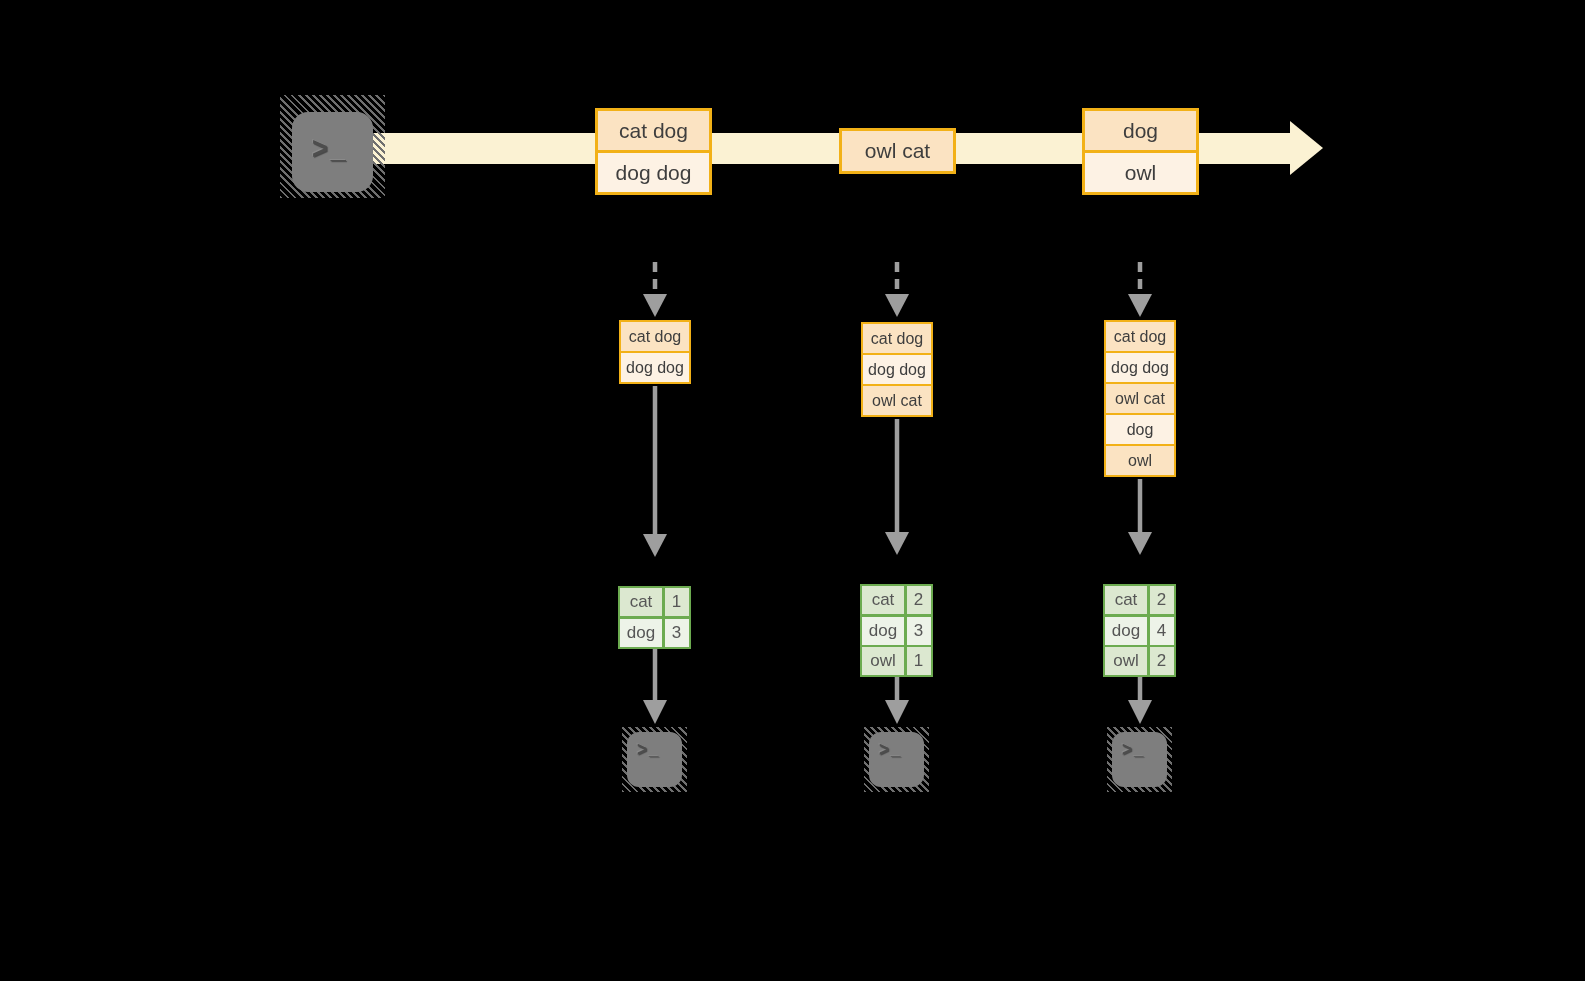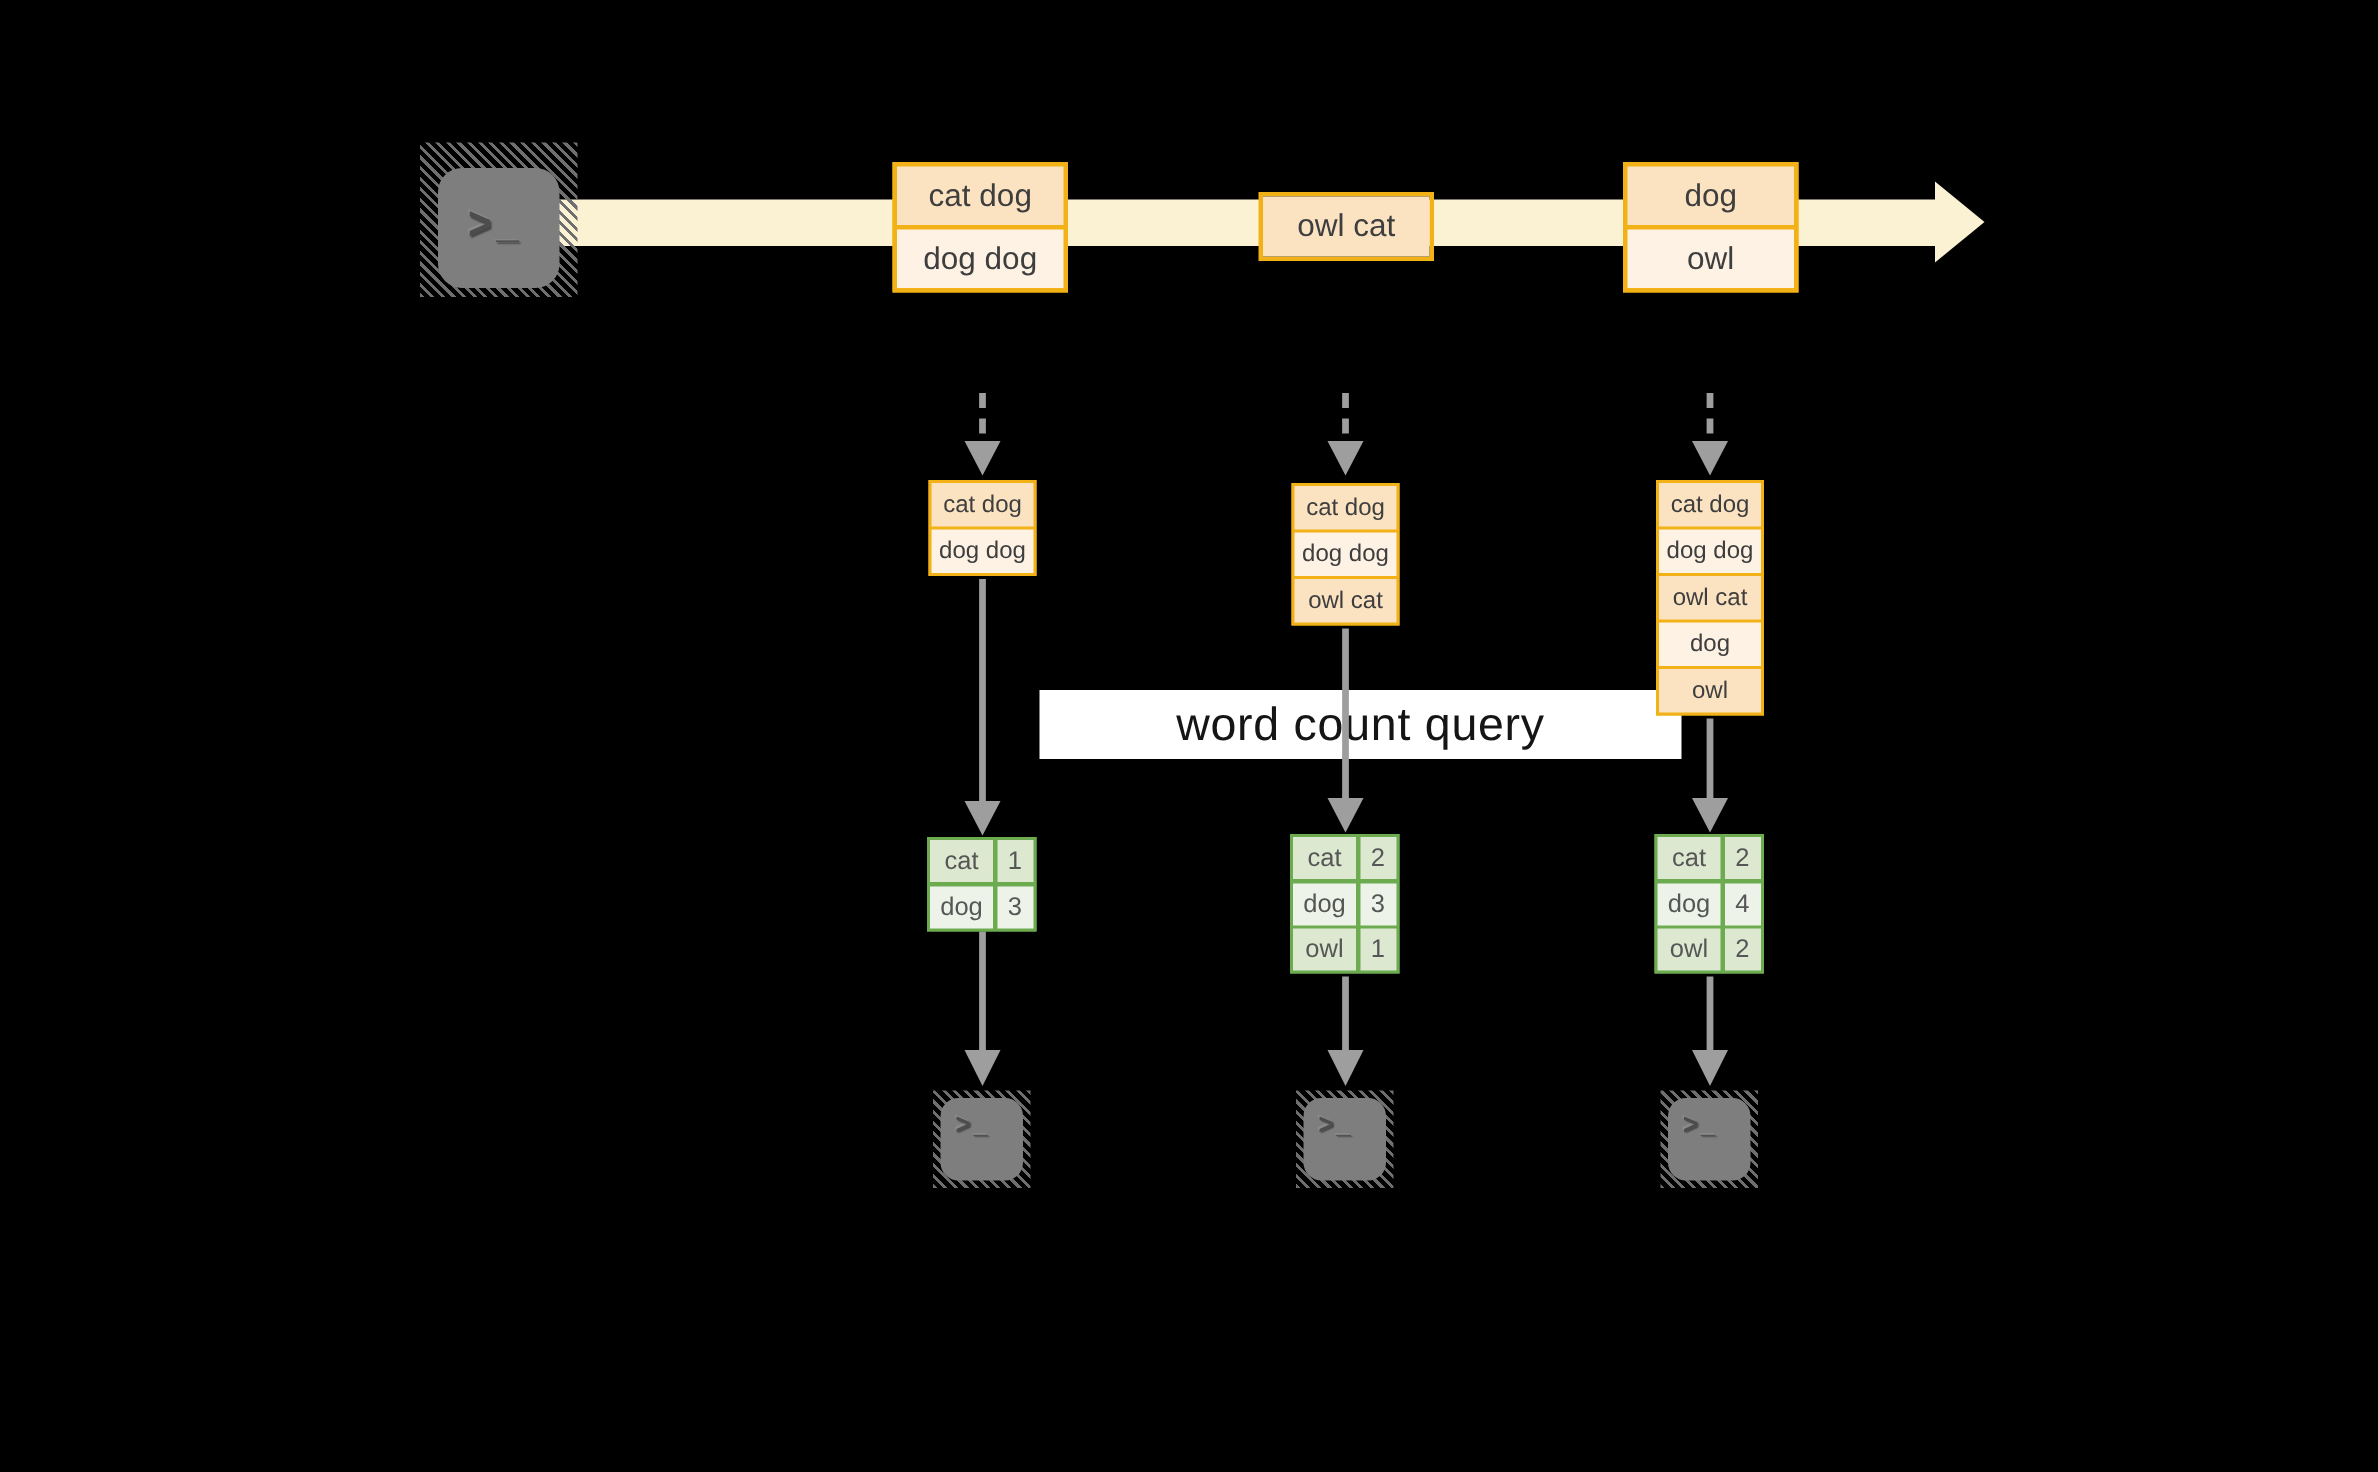--- a/index.html
+++ b/index.html
@@ -35,21 +35,21 @@
   .batch.b2 .row{height:40px;}
 
   
   .winstack{position:absolute;border:2px solid #F2B117;background:#F2B117;display:flex;flex-direction:column;gap:2px;z-index:7;}
   .winstack .row{width:68px;height:29px;display:flex;align-items:center;justify-content:center;
                  font-size:16px;color:#3E3E3E;}
   .winstack .dark{background:#FBE3C2;} .winstack .light{background:#FDF2E4;}
   .winstack.w1{left:619px;top:320px;} .winstack.w2{left:861px;top:322px;} .winstack.w3{left:1104px;top:320px;}
 
   
-  .cnt{position:absolute;border:2.5px solid #6CAB50;background:#6CAB50;display:flex;flex-direction:column;gap:2.5px;z-index:7;}
+  .cnt{position:absolute;border:2.5px solid #6CAB50;background:#6CAB50;display:flex;flex-direction:column;gap:2.5px;z-index:7;margin-top:28px;}
   .cnt .row{display:flex;gap:2.5px;}
   .cnt .word{width:42px;height:28px;display:flex;align-items:center;justify-content:center;
              font-size:17px;color:#565656;}
   .cnt .num{width:24px;height:28px;display:flex;align-items:center;justify-content:center;
             font-size:17px;color:#565656;}
   .cnt .dark{background:#DCE8D0;} .cnt .light{background:#EDF3E8;}
   .cnt.t1{left:618px;top:558px;} .cnt.t2{left:860px;top:556px;} .cnt.t3{left:1103px;top:556px;}
 
   
   .banner{position:absolute;left:693px;top:460px;width:428px;height:46px;background:#ffffff;
@@ -78,21 +78,20 @@
     <div class="row light">dog dog</div>
   </div>
   <div class="batch b2">
     <div class="row dark">owl cat</div>
   </div>
   <div class="batch b3">
     <div class="row dark">dog</div>
     <div class="row light">owl</div>
   </div>
 
-  <div class="banner">word count query</div>
 
   <div class="winstack w1">
     <div class="row dark">cat dog</div>
     <div class="row light">dog dog</div>
   </div>
   <div class="winstack w2">
     <div class="row dark">cat dog</div>
     <div class="row light">dog dog</div>
     <div class="row dark">owl cat</div>
   </div>

